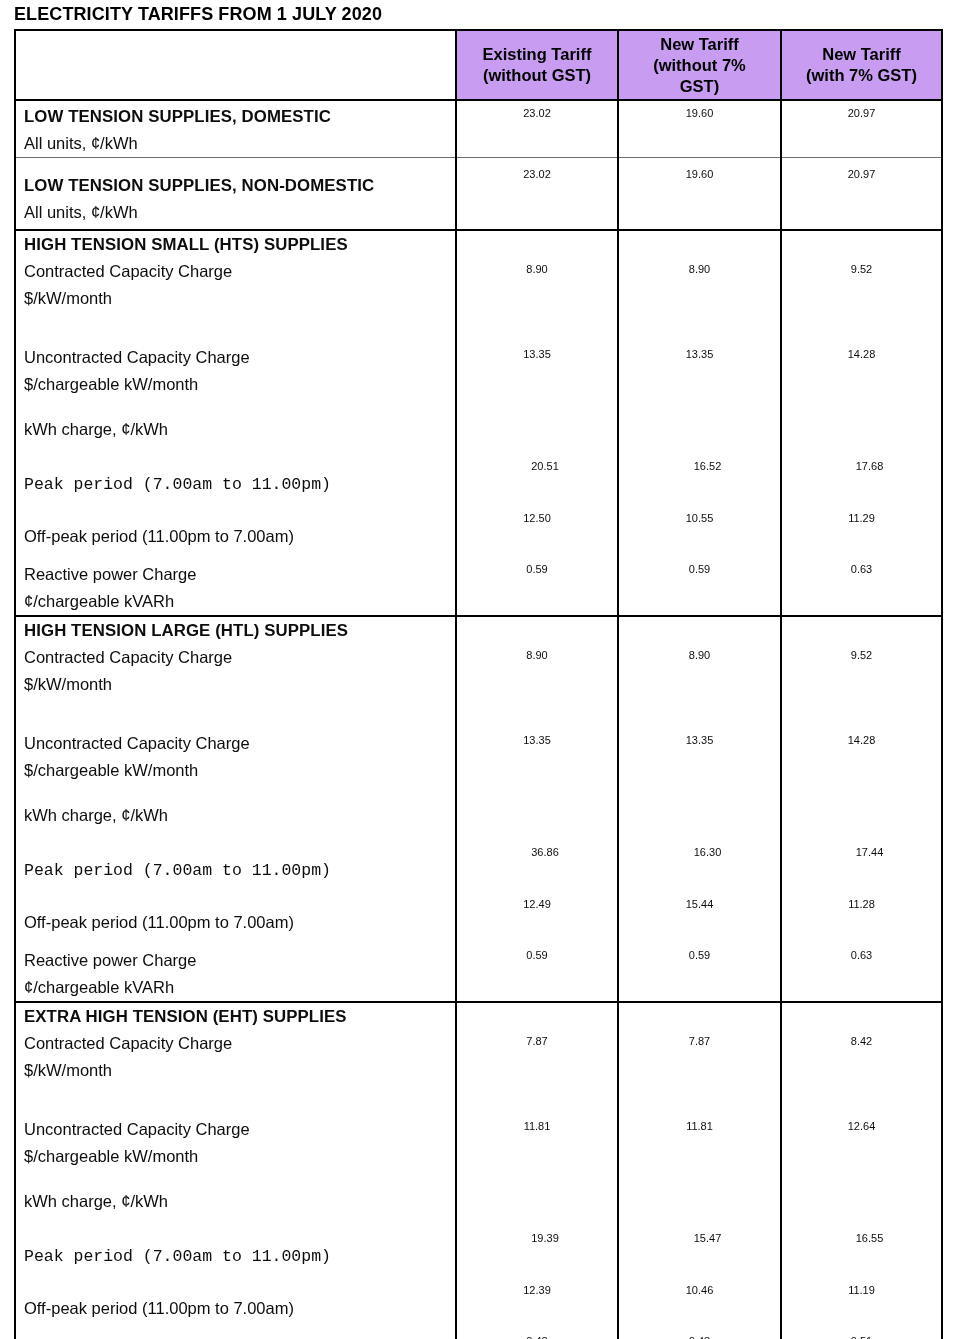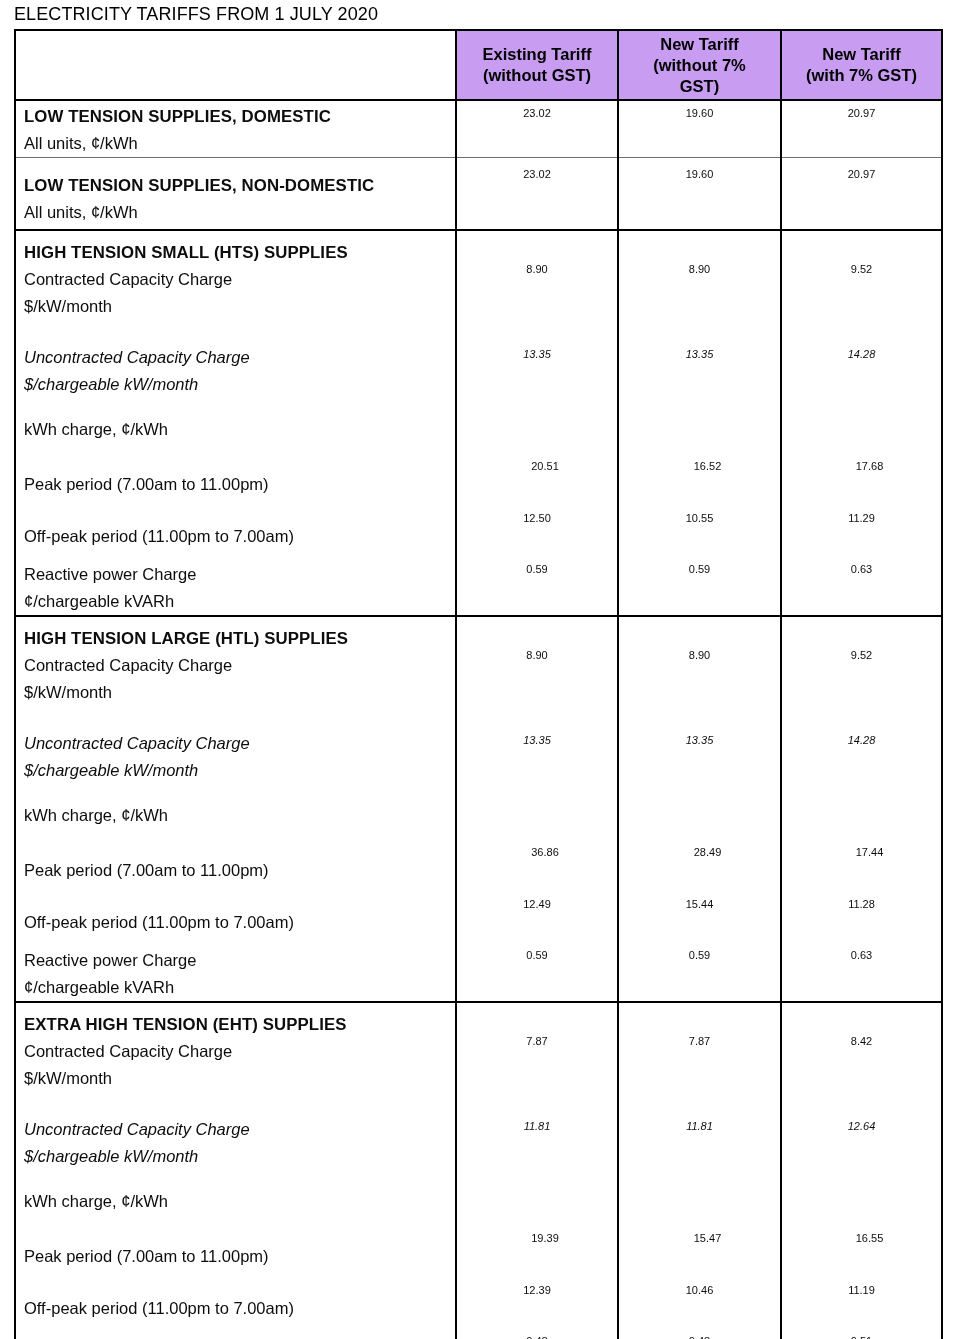--- a/index.html
+++ b/index.html
@@ -10,21 +10,21 @@
   *{box-sizing:border-box;}
   html,body{margin:0;padding:0;background:#ffffff;}
   body{
     width:955px;
     font-family:"Liberation Sans","DejaVu Sans",sans-serif;
     color:#0d0d0d;
   }
   .page{padding:3px 14px 6px 14px;}
   .doc-title{
     font-size:18px;
-    font-weight:normal;
+    font-weight:bold;
     letter-spacing:0.1px;
     margin:1px 0 4px 0;
     color:#000;
   }
   table.tariff{
     border-collapse:collapse;
     table-layout:fixed;
     width:927px;
     border:2px solid var(--border);
     border-bottom:3px solid var(--border);
@@ -76,29 +76,29 @@
   tr.sr1{height:50px;}
   tr.sr1 td.label{padding-top:2px;}
   tr.sr1 td.val{padding-top:6px;}
   tr.sr2{height:72px;}
   tr.sr2 td{border-top:1px solid var(--thin-divider);}
   tr.sr2 td.label{vertical-align:middle;padding-top:12px;}
   tr.sr2 td.val{padding-top:10px;}
   
   tr.r-head td{border-top:2px solid var(--border);}
   tr.r-head{height:110px;}
-  tr.r-head td.label{padding-top:8px;}
+  tr.r-head td.label{}
   tr.r-head td.val{padding-top:32px;}
-  tr.r-two{height:70px;font-style:italic;}
+  tr.r-two{height:70px;}
   tr.r-two td.label{padding-top:4px;}
   tr.r-two td.val{padding-top:8px;}
   tr.r-one{height:40px;}
   tr.r-one td.label{vertical-align:middle;}
   tr.r-peak{height:56px;}
-  tr.r-peak td.label{vertical-align:middle;padding-top:14px;}
+  tr.r-peak td.label{vertical-align:middle;padding-top:14px;font-family:Liberation Mono, monospace;}
   tr.r-peak td.val{padding-top:10px;padding-left:16px;}
   tr.r-off{height:52px;}
   tr.r-off td.label{vertical-align:middle;padding-top:10px;}
   tr.r-off td.val{padding-top:6px;}
   tr.r-react{height:56px;}
   tr.r-react td.label{padding-top:3px;}
   tr.r-react td.val{padding-top:5px;text-align:center;}
 </style>
 </head>
 <body>
@@ -224,21 +224,21 @@
       </td>
       <td class="val"></td>
       <td class="val"></td>
       <td class="val"></td>
     </tr>
     <tr class="r-peak">
       <td class="label">
         <div>Peak period (7.00am to 11.00pm)</div>
       </td>
       <td class="val">36.86</td>
-      <td class="val">28.49</td>
+      <td class="val">16.30</td>
       <td class="val">17.44</td>
     </tr>
     <tr class="r-off">
       <td class="label">
         <div>Off-peak period (11.00pm to 7.00am)</div>
       </td>
       <td class="val">12.49</td>
       <td class="val">15.44</td>
       <td class="val">11.28</td>
     </tr>

